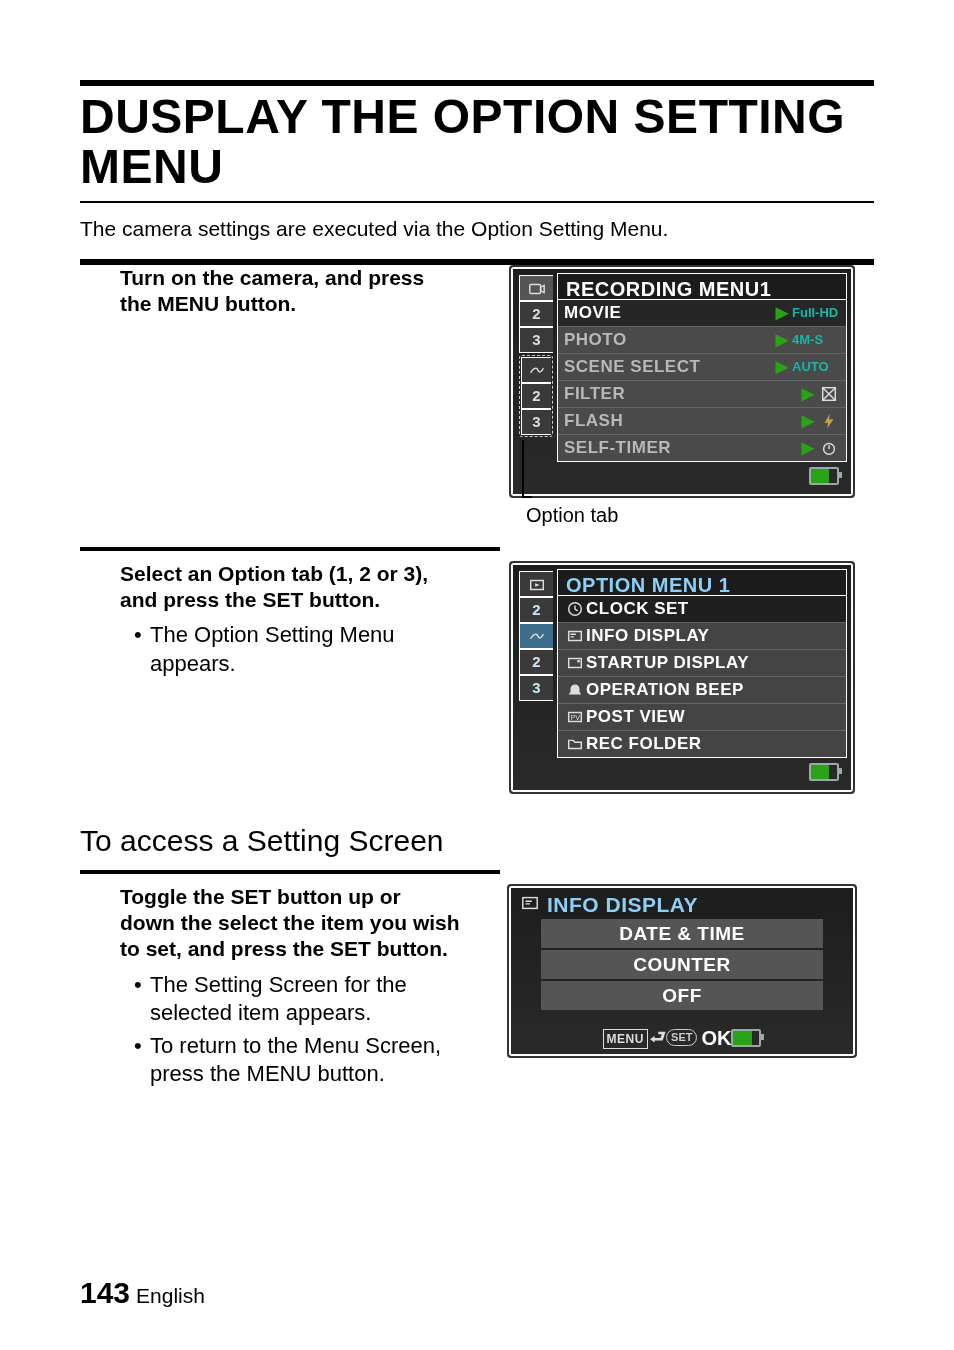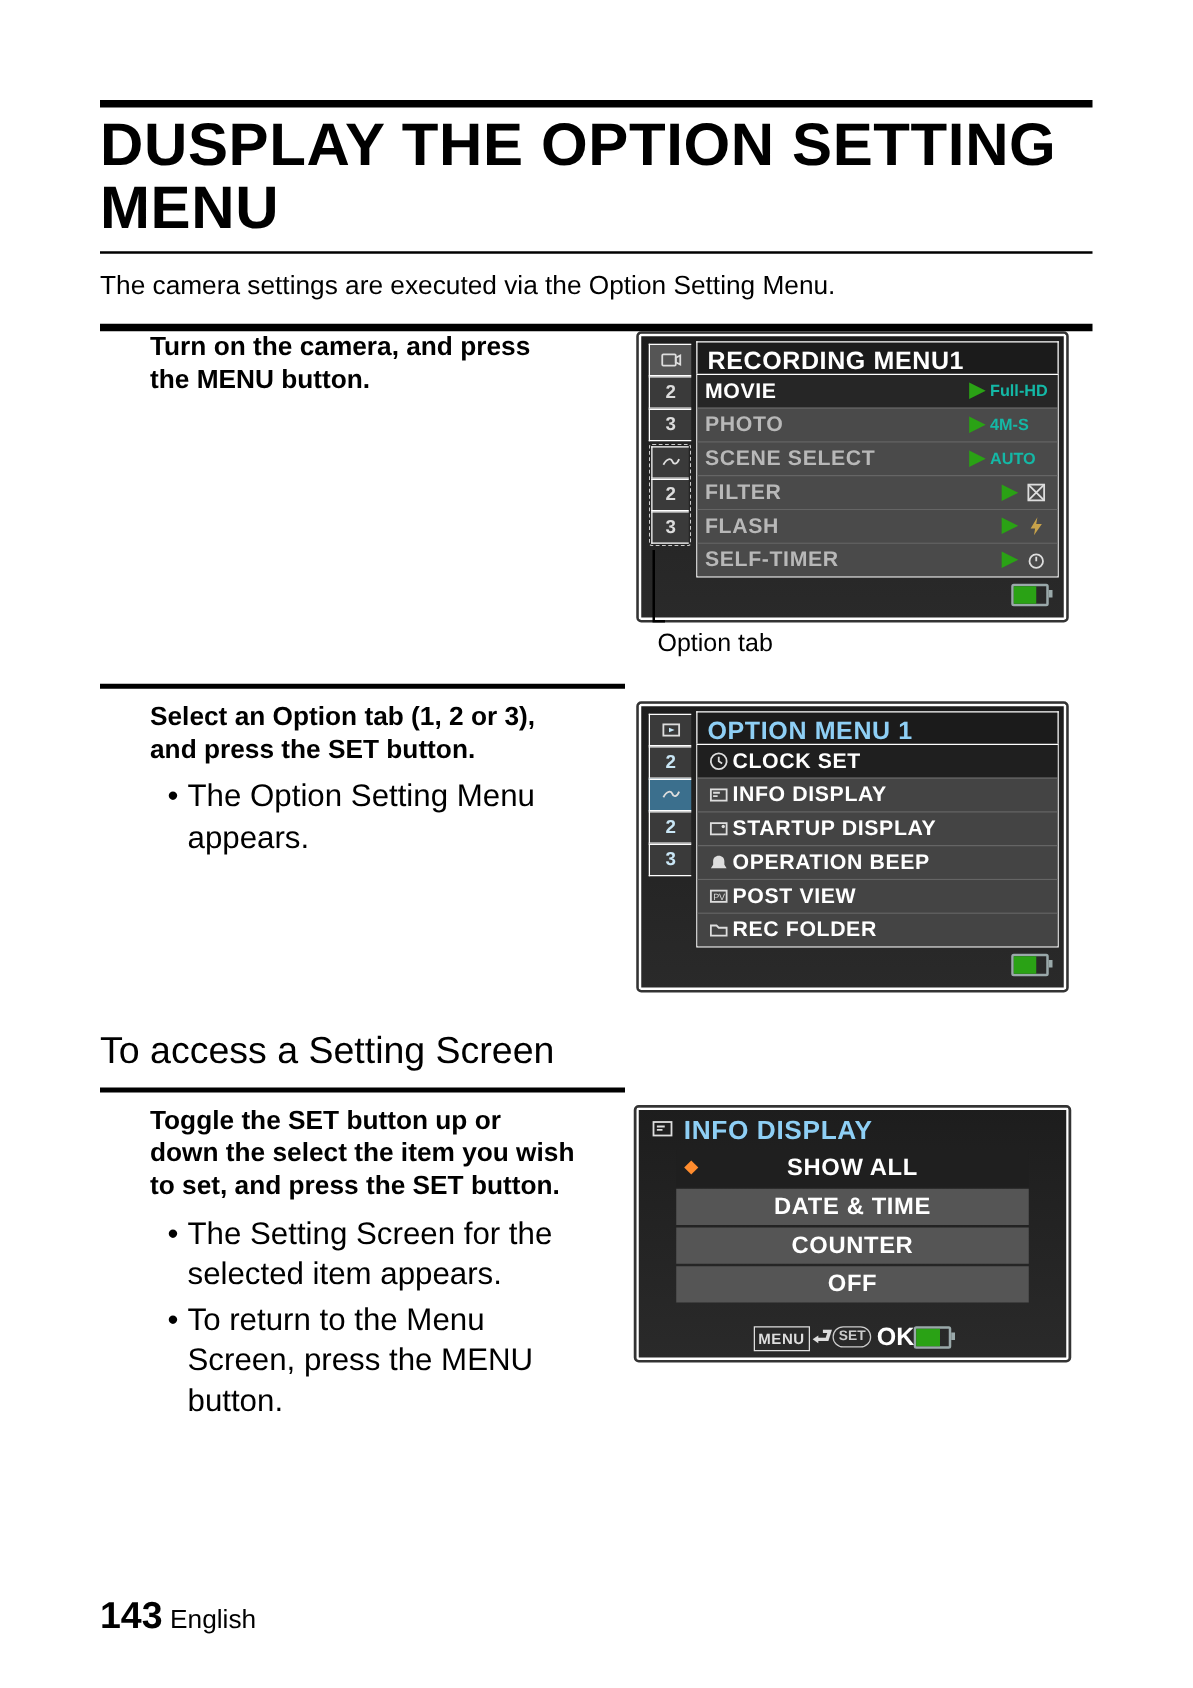--- a/index.html
+++ b/index.html
@@ -5,21 +5,21 @@
   html,body{margin:0;padding:0;background:#fff;font-family:Arial,Helvetica,sans-serif;color:#000}
   .page{width:954px;height:1350px;position:relative;box-sizing:border-box;padding:80px 80px 40px 80px}
   .rule-thick{border-top:6px solid #000;margin:0}
   .rule-thin{border-top:2px solid #000;margin:0}
   h1{font-size:48px;font-weight:700;margin:6px 0 8px 0;letter-spacing:.5px;line-height:1.05}
   .intro{font-size:21px;margin:14px 0 18px 0}
   .step-sep{border-top:4px solid #000;width:420px;margin:12px 0 10px 0}
   .step{display:flex;align-items:flex-start;gap:30px;margin-bottom:20px}
   .step .left{width:380px}
   .step .left .hd{font-size:21px;font-weight:700;line-height:1.25;margin-left:40px}
-  .step .left ul{margin:8px 0 0 56px;padding:0;font-size:25px;line-height:1.3}
+  .step .left ul{margin:8px 0 0 56px;padding:0;font-size:22px;line-height:1.3}
   .step .left li{list-style:none;position:relative;margin-bottom:4px;padding-left:14px}
   .step .left li:before{content:"•";position:absolute;left:-2px;top:0}
   .step .right{flex:1;display:flex;flex-direction:column;align-items:center}
   h2{font-size:30px;font-weight:400;margin:30px 0 12px 0}
   .page-num{position:absolute;left:80px;bottom:40px;font-size:21px}
   .page-num b{font-size:30px;font-weight:900;margin-right:6px}
 
   
   .lcd{width:330px;border:2px solid #333;border-radius:4px;background:linear-gradient(#1d1d1d,#2a2a2a);position:relative;box-shadow:inset 0 0 0 2px #fff;padding:6px 6px 6px 6px}
   .lcd .tabcol{position:absolute;left:8px;top:8px;bottom:34px;width:34px;display:flex;flex-direction:column;gap:0}
@@ -266,21 +266,20 @@
     </div>
     <div class="right">
       <div class="lcd set blue">
         <div class="header">
           <span class="ic"><svg viewBox="0 0 20 20">
                 <rect class="stroke" x="2" y="4" width="16" height="12"></rect>
                 <path class="stroke" d="M5 8h7M5 11h5"></path>
               </svg></span>
           <span>INFO DISPLAY</span>
         </div>
-        <div class="opt sel">SHOW ALL</div>
         <div class="opt">DATE &amp; TIME</div>
         <div class="opt">COUNTER</div>
         <div class="opt">OFF</div>
         <div class="foot">
           <span><span class="menuchip">MENU</span><span class="retarrow">⮐</span></span>
           <span class="okgrp">
               <span class="setchip">SET</span>
               <span>OK</span>
             </span>
           <span class="batt">

